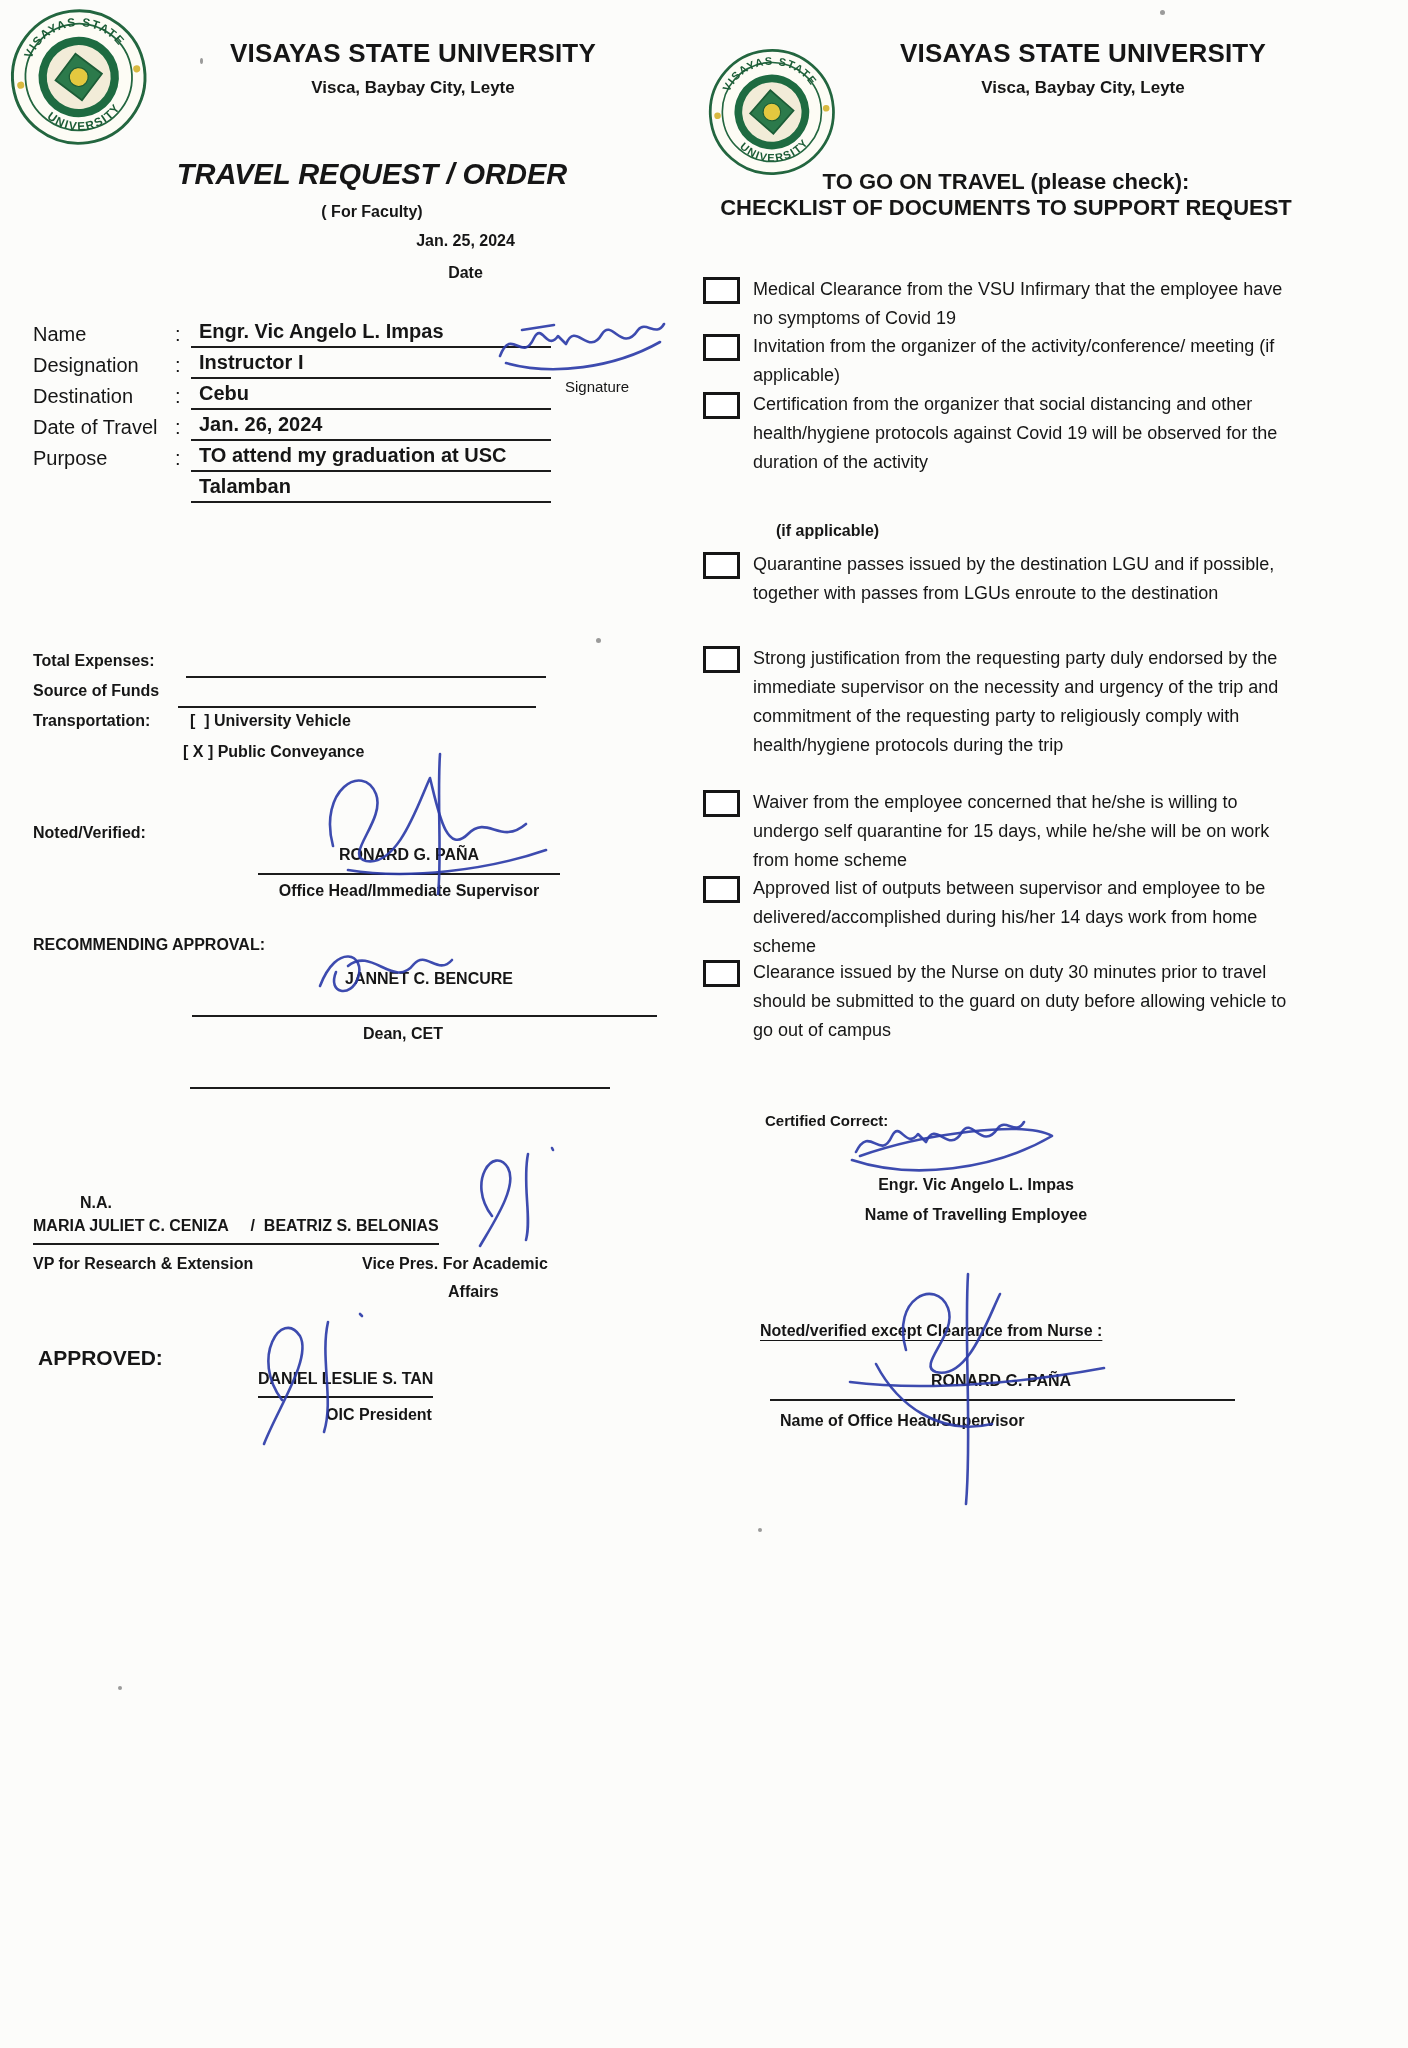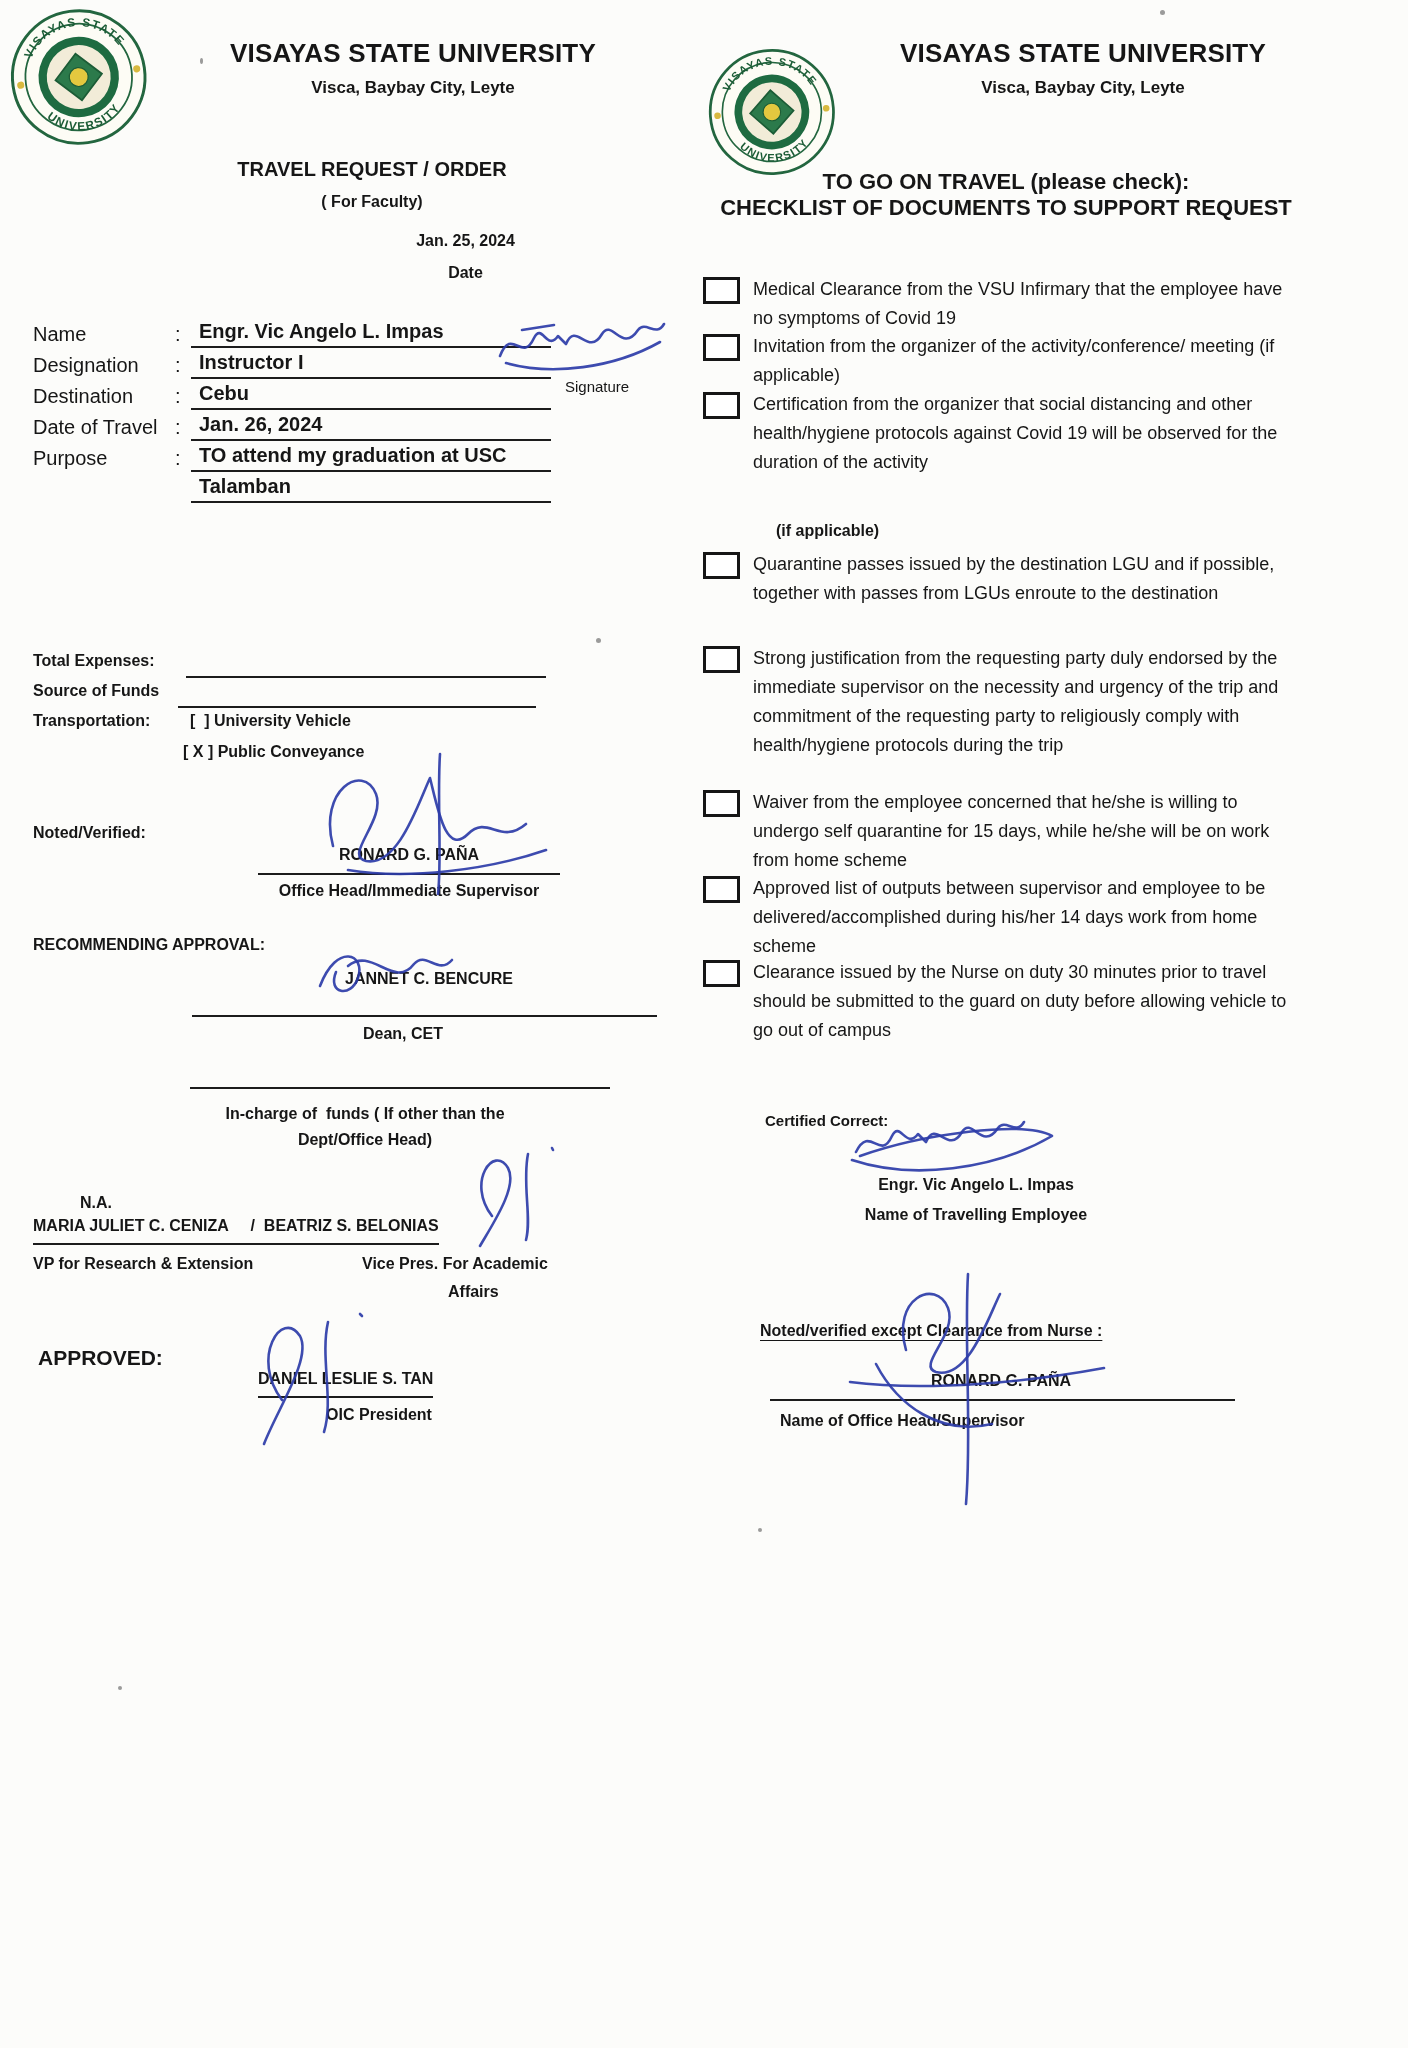--- a/index.html
+++ b/index.html
@@ -10,21 +10,21 @@
     font-family:"Liberation Sans","DejaVu Sans",sans-serif;
   }
   .abs { position:absolute; }
   .b { font-weight:700; }
   .ctr { text-align:center; }
   .pre { white-space:pre; }
   .t  { font-size:16px; line-height:26px;font-weight:bold; }
   .sm { font-size:15px; }
   .addr { font-size:17px; font-weight:700; }
   .uni { font-size:26px; font-weight:700; letter-spacing:.2px; }
-  .ttl { font-size:20px; font-weight:700; }
+  .ttl { font-size:29px; font-weight:700;font-style:italic; }
   .chkttl { font-size:22px; font-weight:700; }
   .rule { border-top:2px solid #1c1c1c; height:0; }
   .uline { border-bottom:2px solid #1c1c1c; }
   .field-row { display:flex; align-items:center; }
   .flabel { width:142px; font-size:20px; }
   .fcolon { width:16px; font-size:20px; }
   .fvalue { font-weight:700; font-size:20px; border-bottom:2px solid #1c1c1c; padding:0 0 3px 8px; }
   .citem { display:flex; gap:13px; align-items:flex-start; }
   .cb { flex:0 0 37px; width:37px; height:27px; border:3px solid #161616; background:#fff; margin-top:2px; }
   .ctext { width:548px; font-size:18px; line-height:29px; }
@@ -123,24 +123,20 @@
   <div class="abs t" style="left:33px; top:820px;">Noted/Verified:</div>
   <div class="abs ctr t b uline" style="left:258px; top:842px; width:302px; padding-bottom:5px;">RONARD G. PAÑA</div>
   <div class="abs ctr t" style="left:242px; top:878px; width:334px;">Office Head/Immediate Supervisor</div>
 
   <div class="abs t" style="left:33px; top:932px;">RECOMMENDING APPROVAL:</div>
   <div class="abs ctr t b" style="left:278px; top:966px; width:302px;">JANNET C. BENCURE</div>
   <div class="abs rule" style="left:192px; top:1015px; width:465px;"></div>
   <div class="abs ctr t" style="left:303px; top:1021px; width:200px;">Dean, CET</div>
 
   <div class="abs rule" style="left:190px; top:1087px; width:420px;"></div>
-  <div class="abs ctr t" style="left:148px; top:1101px; width:434px;">
-    <div class="pre">In-charge of  funds ( If other than the</div>
-    <div class="pre">Dept/Office Head)</div>
-  </div>
 
   <div class="abs t" style="left:80px; top:1190px;">N.A.</div>
   <div class="abs t b pre uline" style="left:33px; top:1213px; padding-bottom:4px;">MARIA JULIET C. CENIZA     /  BEATRIZ S. BELONIAS</div>
   <div class="abs t" style="left:33px; top:1251px;">VP for Research &amp; Extension</div>
   <div class="abs t" style="left:362px; top:1251px;">Vice Pres. For Academic</div>
   <div class="abs t" style="left:448px; top:1279px;">Affairs</div>
 
   <div class="abs b" style="left:38px; top:1346px; font-size:21px;">APPROVED:</div>
   <div class="abs t b uline" style="left:258px; top:1366px; padding-bottom:4px;">DANIEL LESLIE S. TAN</div>
   <div class="abs ctr t" style="left:293px; top:1402px; width:172px;">OIC President</div>

